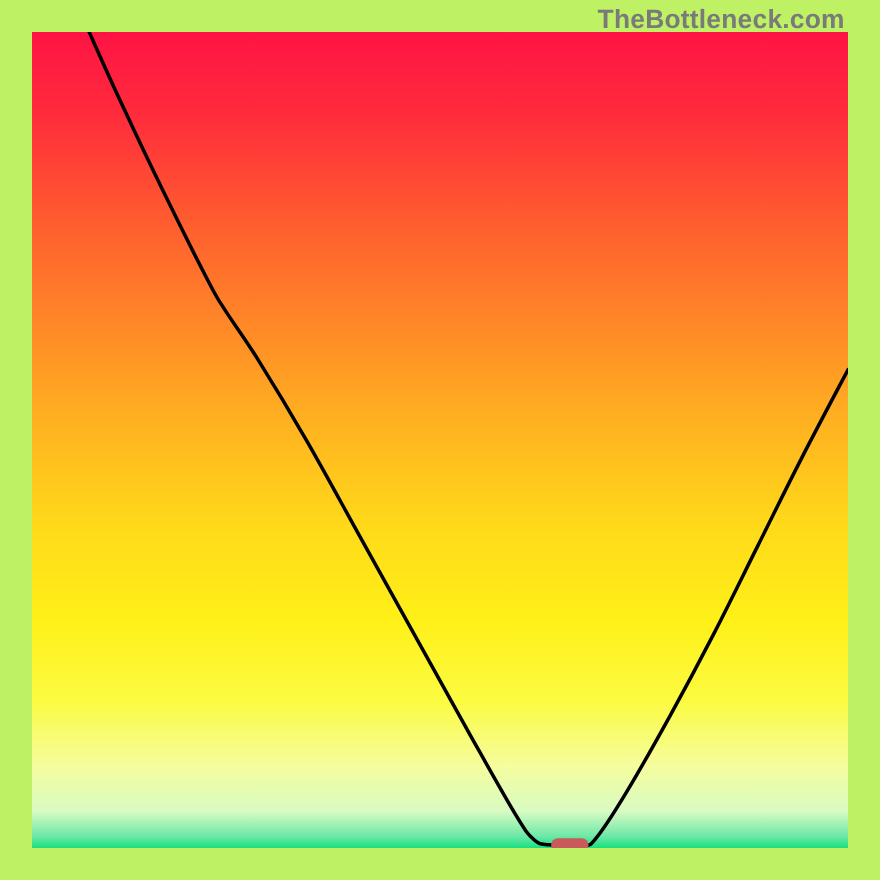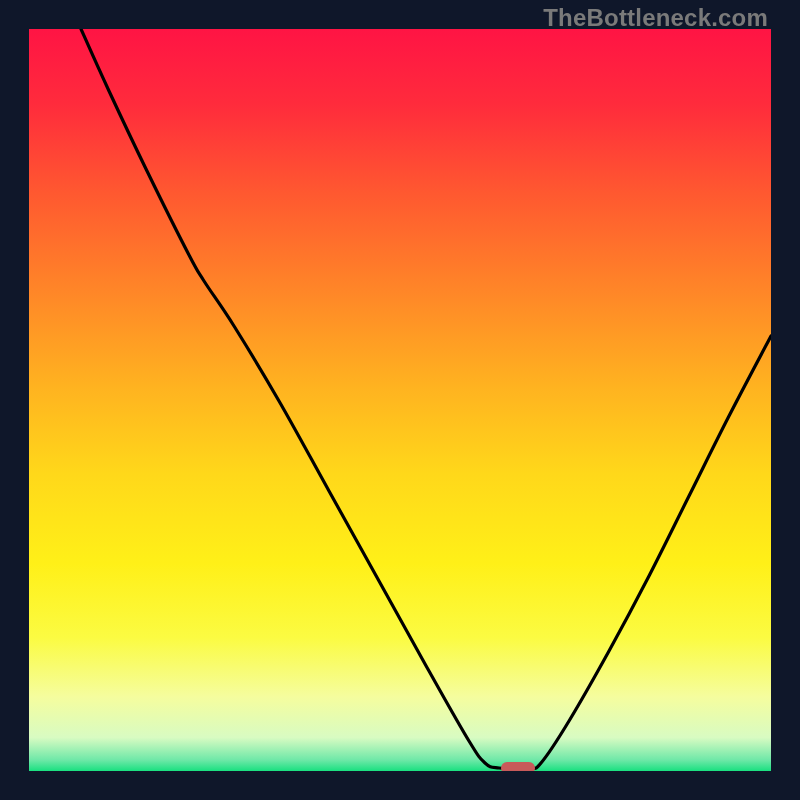--- a/index.html
+++ b/index.html
@@ -8,21 +8,21 @@
     width: 800px;
     height: 800px;
     background: #000;
     overflow: hidden;
     font-family: Arial, Helvetica, sans-serif;
   }
   .frame {
     position: relative;
     width: 800px;
     height: 800px;
-    background: #0f172a;
+    background: #bef264;
   }
   .plot-area {
     position: absolute;
     left: 29px;
     top: 29px;
     width: 742px;
     height: 742px;
     overflow: hidden;
   }
   .gradient {

